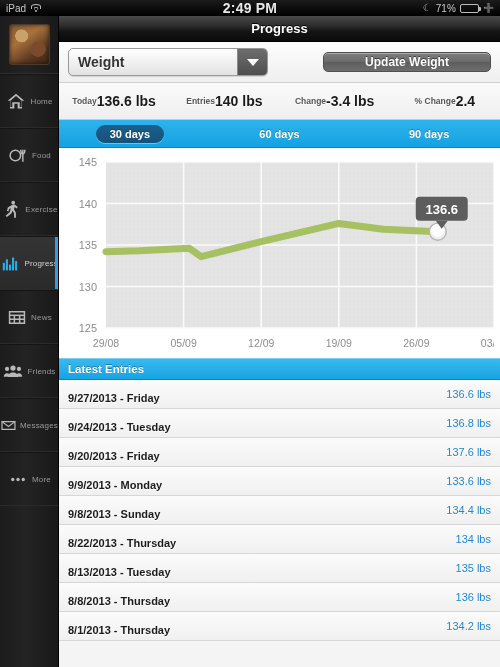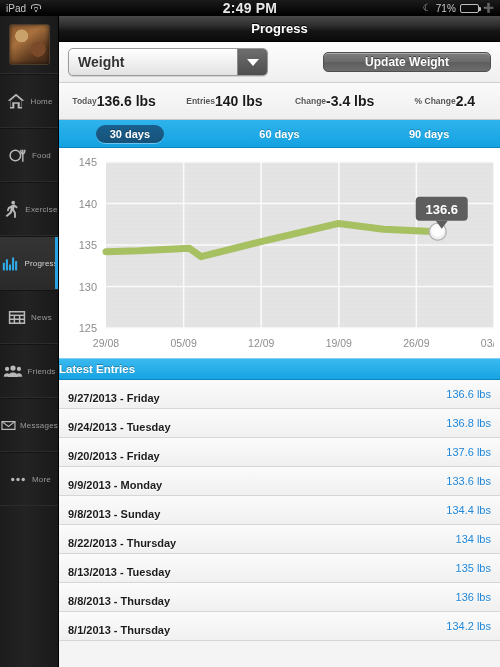--- a/index.html
+++ b/index.html
@@ -176,20 +176,21 @@
 
   
   #chart-card{
     flex:0 0 210px; background:#fff; position:relative; padding:8px 6px 0 6px;
   }
   #chart-svg{ display:block; width:100%; height:202px; }
 
   
   #entries-head{
     height:22px; flex:0 0 22px; display:flex; align-items:center;
+    padding-left:9px;
     background:linear-gradient(#3ab9ef,#17a3e3);
     border-top:1px solid #7fd0f4; border-bottom:1px solid #0c87bf;
     color:#fff; font-size:11.5px; font-weight:bold;
     text-shadow:0 -1px 0 rgba(0,0,0,.3);
   }
   #entries-list{ flex:1; overflow:hidden; background:#f4f4f4; }
   .entry{
     height:29px; display:flex; align-items:center; padding:0 9px;
     border-bottom:1px solid #d6d6d6;
     background:linear-gradient(#fbfbfb,#f0f0f0);

